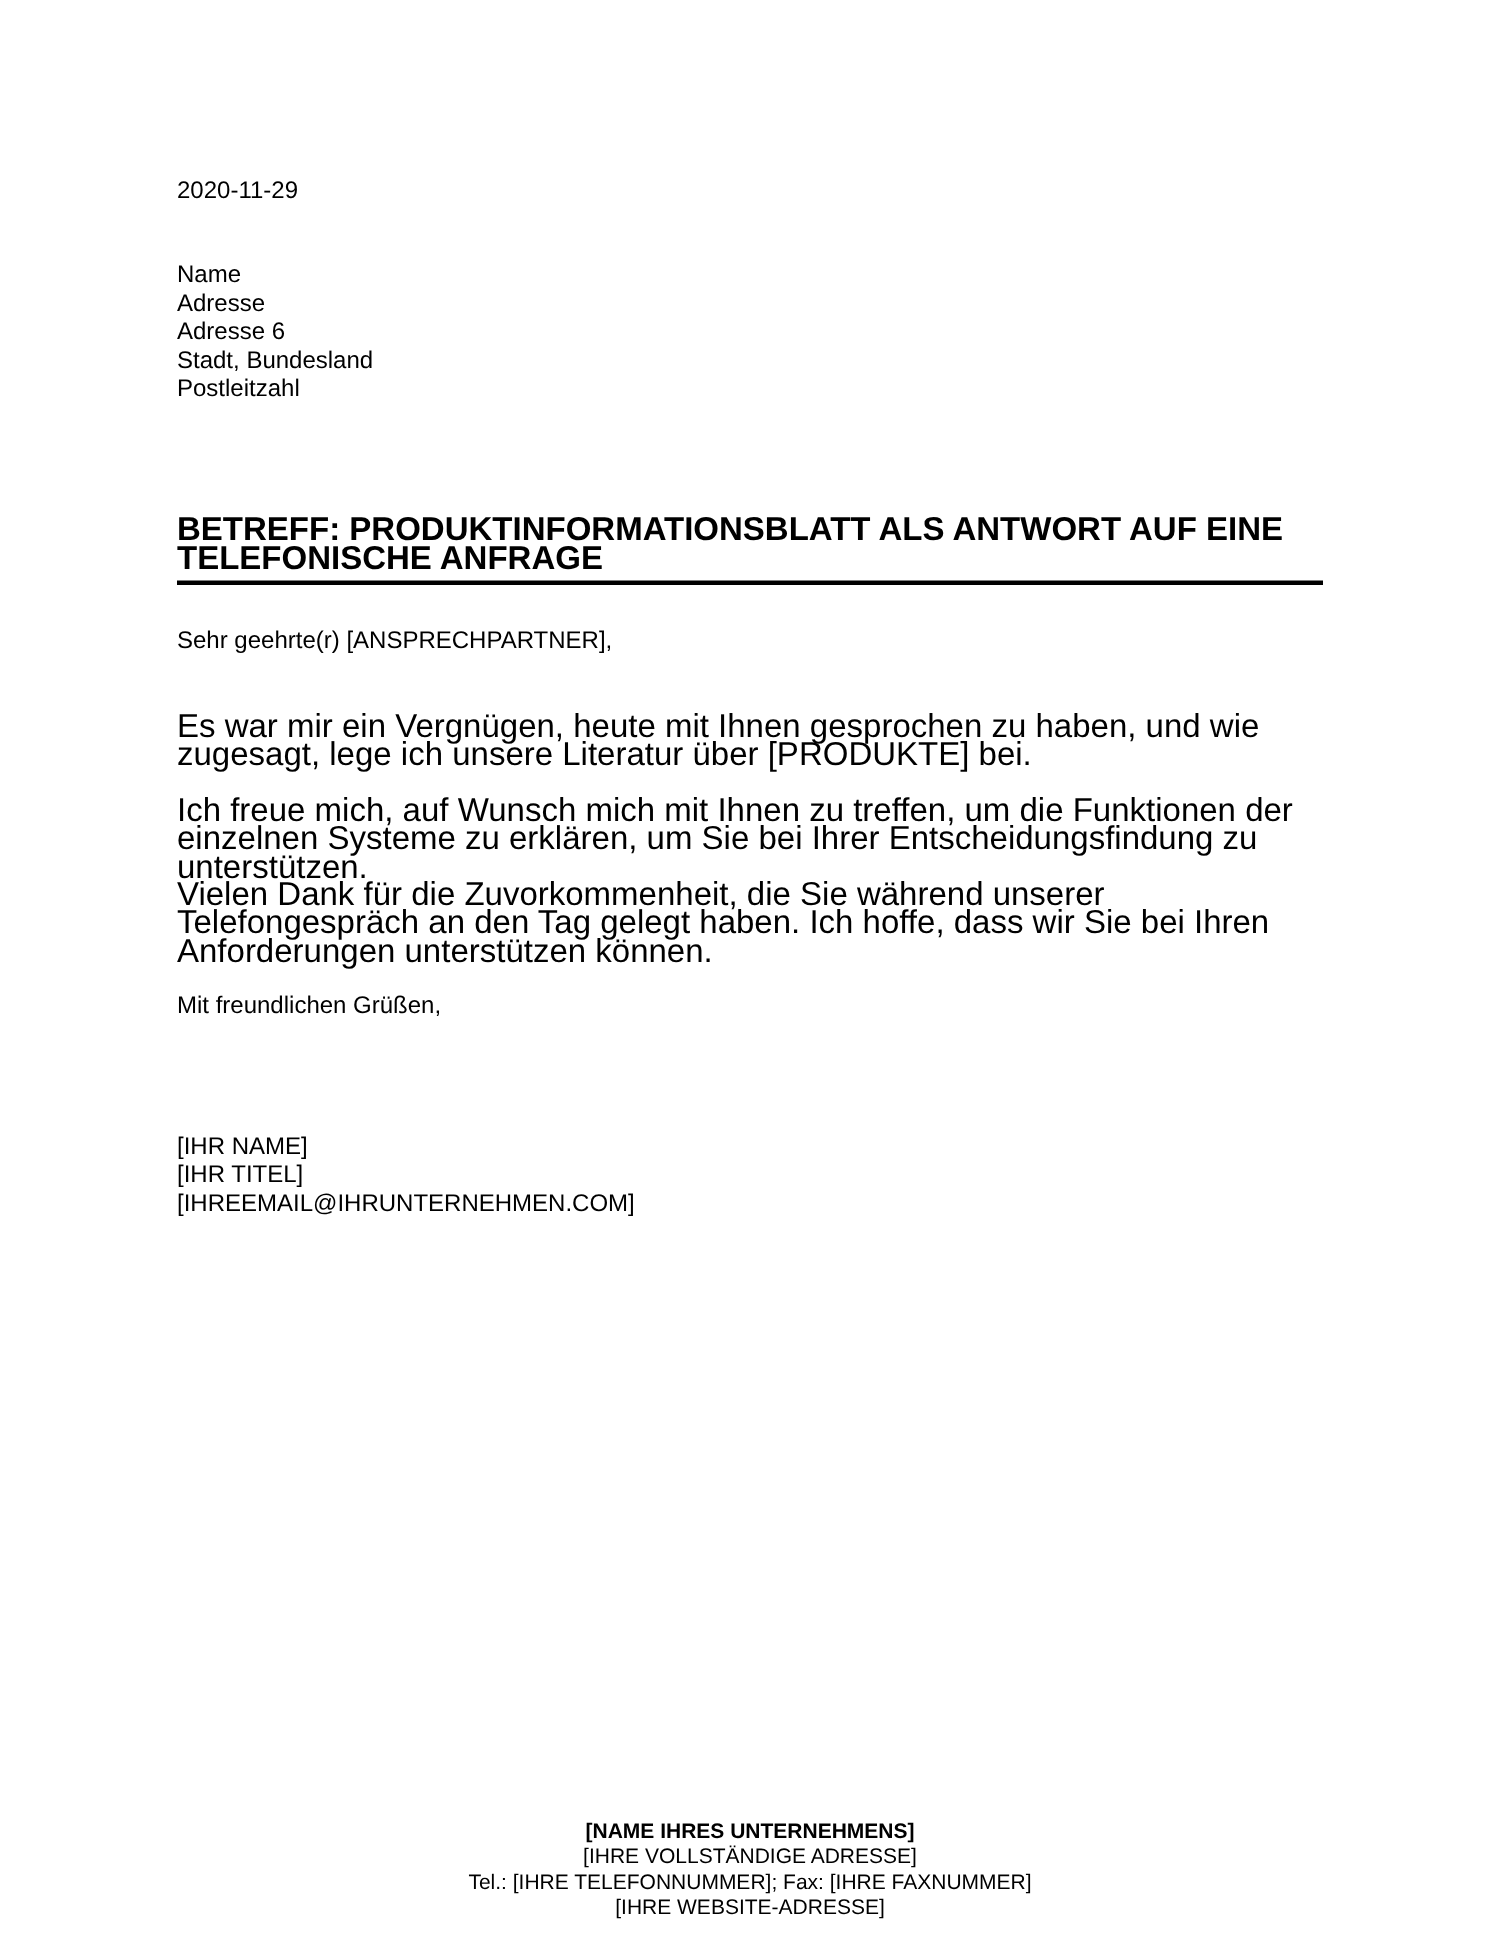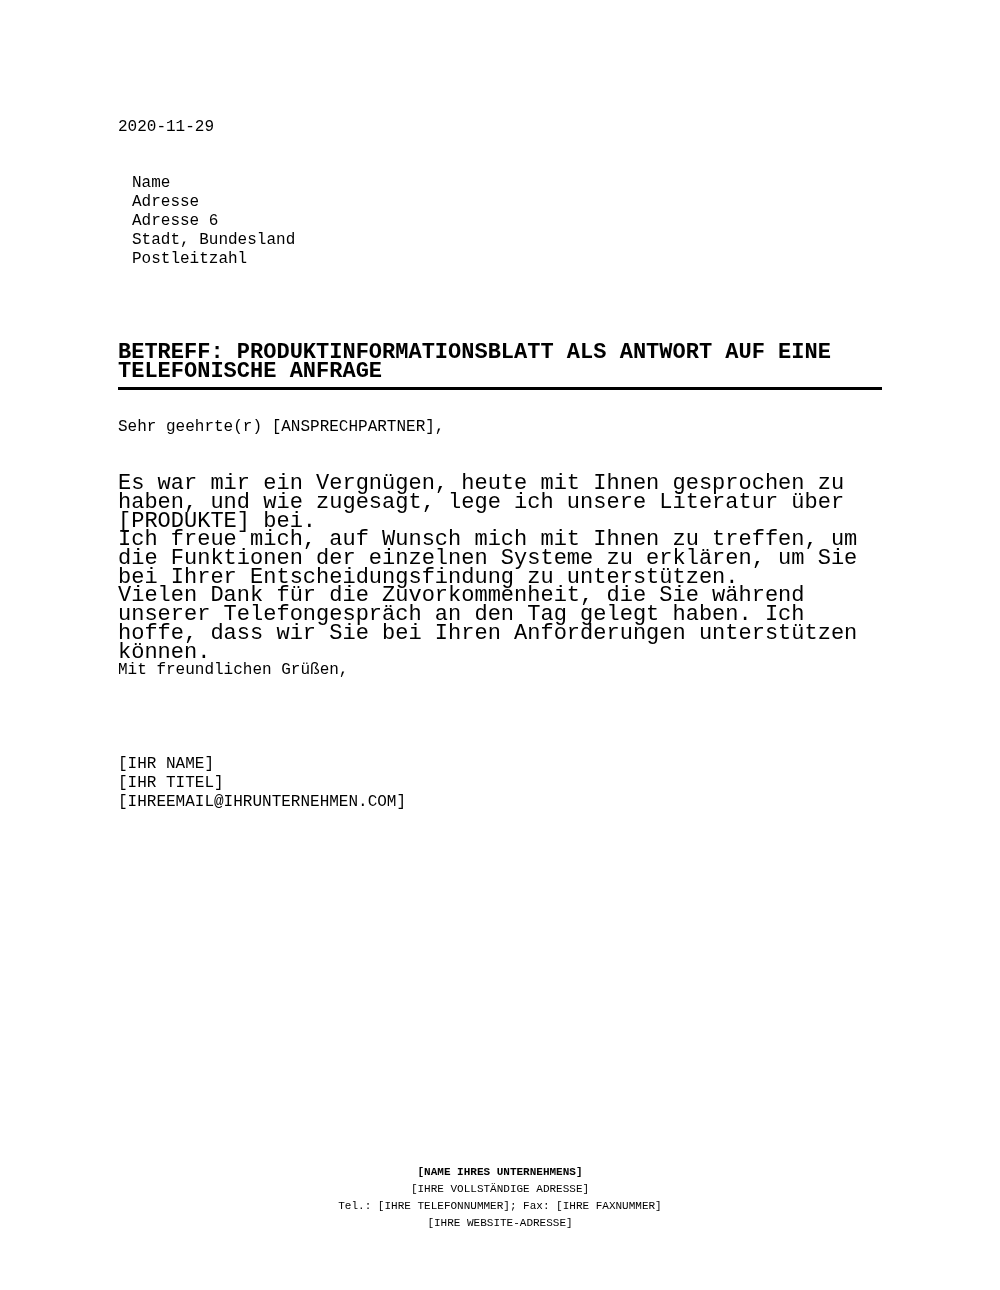--- a/index.html
+++ b/index.html
@@ -1,41 +1,41 @@
 <!DOCTYPE html>
 <html><head>
 <meta charset="utf-8">
 <style>
   html, body { margin: 0; padding: 0; background: #ffffff; }
   body {
     width: 1000px; height: 1290px; position: relative; overflow: hidden;
     font-family: "Liberation Sans", sans-serif; color: #000000;
   }
-  .page { position: absolute; left: 0; top: 0; width: 800px; height: 1290px; background: #fff; font-family: Liberation Mono, monospace; }
+  .page { position: absolute; left: 0; top: 0; width: 800px; height: 1290px; background: #fff; }
   .abs { position: absolute; }
   .txt { font-size: 16px; line-height: 19px; white-space: nowrap; }
   .date { left: 118px; top: 118px; }
   .recipient { left: 118px; top: 174px; }
-  .recipient div { height: 19px; margin-left: 14px; }
+  .recipient div { height: 19px; }
   .subject {
     left: 118px; top: 343px; width: 764px;
     font-size: 22px; line-height: 19px; font-weight: bold; white-space: normal;
   }
   .divider { left: 118px; top: 387px; width: 764px; height: 3px; background: #000; }
   .salutation { left: 118px; top: 418px; }
   .para { left: 118px; width: 764px; font-size: 22px; line-height: 19px; white-space: normal; }
   .p1 { top: 474px; }
   .p2 { top: 530px; }
   .p3 { top: 586px; }
   .closing { left: 118px; top: 661px; }
   .signature { left: 118px; top: 755px; }
   .signature div { height: 19px; }
   .footer {
-    left: 200px; top: 1164px; width: 600px; text-align: center;
-    font-size: 11px; line-height: 17px;
+    left: 200px; top: 1212px; width: 600px; text-align: center;
+    font-size: 14px; line-height: 17px;
   }
   .footer .company { font-weight: bold; }
 </style>
 </head>
 <body>
 
 <div class="page">
 
   <div class="abs txt date">2020-11-29</div>
 

